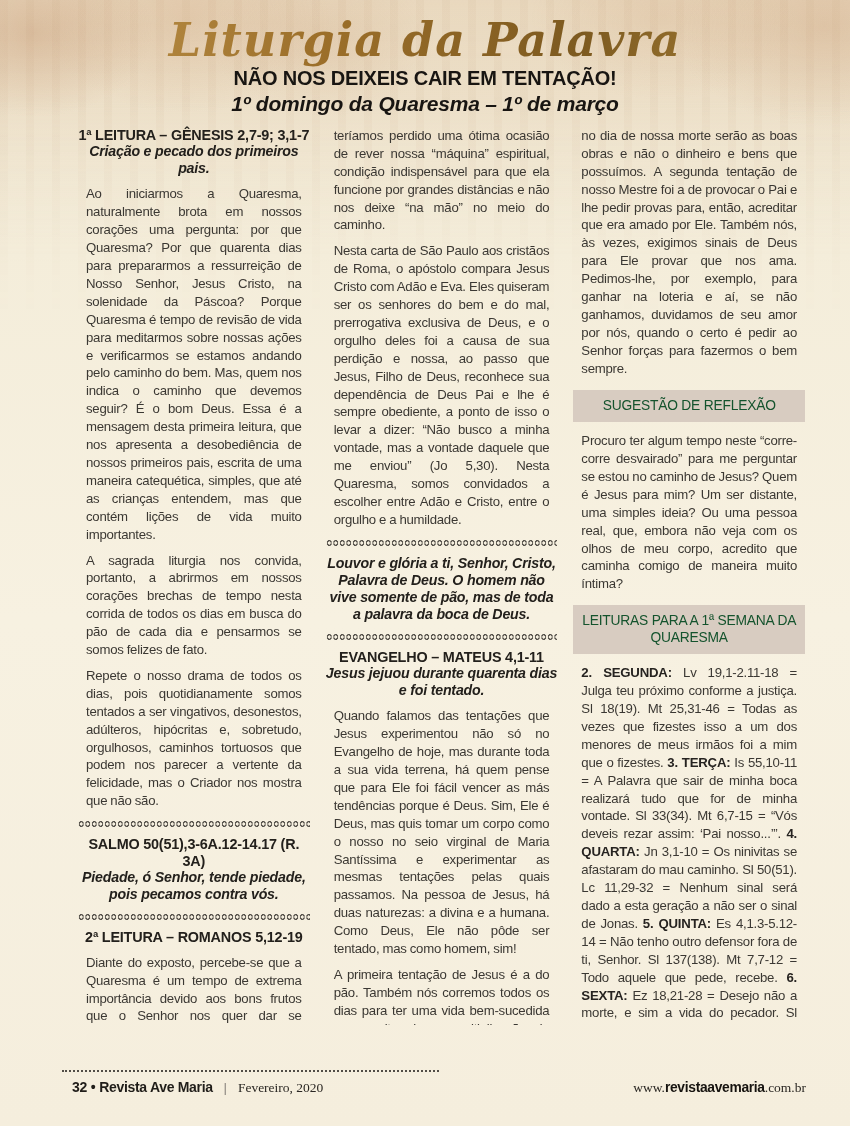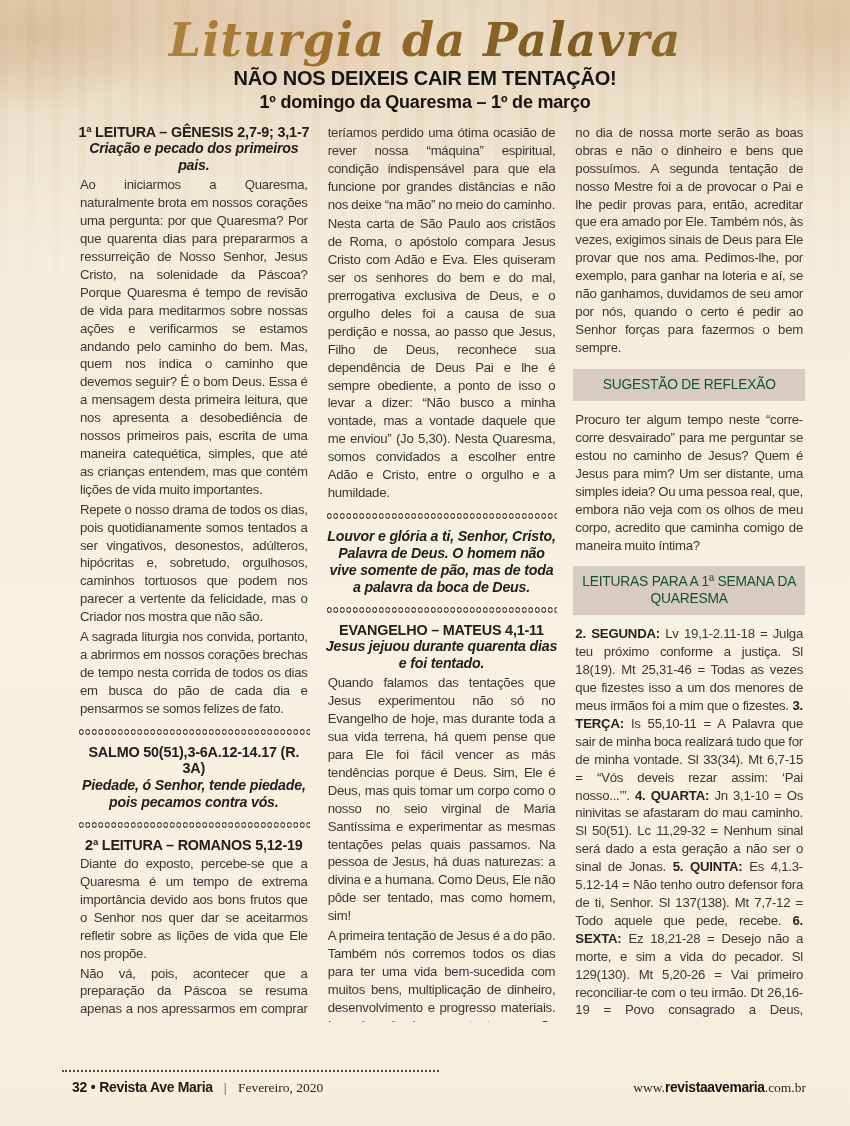--- a/index.html
+++ b/index.html
@@ -16,26 +16,26 @@
           repeating-linear-gradient(90deg, rgba(166,118,78,.05) 0 8px, rgba(0,0,0,0) 8px 26px),
           linear-gradient(180deg, rgba(228,206,176,.55), rgba(243,236,217,0) 80%);
         -webkit-mask-image:linear-gradient(180deg,#000 30%,rgba(0,0,0,0) 96%);
         mask-image:linear-gradient(180deg,#000 30%,rgba(0,0,0,0) 96%);}
   header{position:relative;text-align:center;padding-top:14px;}
   .script{font-family:"DejaVu Serif",serif;font-style:italic;font-weight:bold;
         font-size:46px;line-height:1.15;letter-spacing:1px;
         background:linear-gradient(100deg,#c49a50 0%,#9c6f2a 38%,#7d5a20 68%,#b0893e 100%);
         -webkit-background-clip:text;background-clip:text;color:transparent;}
   .headline{margin-top:0;font-size:20px;font-weight:700;letter-spacing:-0.2px;color:#181512;}
-  .dateline{margin-top:2px;font-size:18px;font-weight:700;
+  .dateline{margin-top:2px;font-size:21px;font-weight:700;font-style:italic;
         letter-spacing:-0.2px;color:#181512;}
   .cols{position:relative;display:flex;gap:16px;padding:11px 45px 0 78px;height:898px;overflow:hidden;}
   .col{flex:1;min-width:0;}
   .col > *:first-child{margin-top:0;}
-  p{margin:2px;}
+  p{margin:8px;}
   .para{font-size:13.2px;line-height:17.9px;letter-spacing:-0.25px;word-spacing:-0.3px;
         text-align:justify;color:#3b3833;}
   .para.cont{text-align-last:justify;}
   .heading{font-size:14.4px;line-height:16.5px;font-weight:700;text-align:center;
         letter-spacing:-0.2px;color:#23201c;margin-top:8px;}
   .lead{font-size:14.2px;line-height:17px;font-weight:700;font-style:italic;text-align:center;
         letter-spacing:-0.2px;color:#23201c;margin-bottom:1px;}
   .chain{height:8px;margin:10px 0 8px;background-repeat:repeat-x;background-size:6.5px 8px;
         background-image:radial-gradient(circle at 3.25px 4px, rgba(0,0,0,0) 1.5px, #56524b 1.6px, #56524b 2.7px, rgba(0,0,0,0) 2.8px);}
   .box{background:#d8ccc1;color:#14532d;font-weight:400;text-align:center;
@@ -63,22 +63,22 @@
     <div class="script">Liturgia da Palavra</div>
     <div class="headline">NÃO NOS DEIXEIS CAIR EM TENTAÇÃO!</div>
     <div class="dateline">1º domingo da Quaresma – 1º de março</div>
   </header>
 
   <main class="cols">
       <div class="col">
         <div class="heading">1ª LEITURA – GÊNESIS 2,7-9; 3,1-7</div>
         <div class="lead">Criação e pecado dos primeiros pais.</div>
         <p class="para">Ao iniciarmos a Quaresma, naturalmente brota em nossos corações uma pergunta: por que Quaresma? Por que quarenta dias para prepararmos a ressurreição de Nosso Senhor, Jesus Cristo, na solenidade da Páscoa? Porque Quaresma é tempo de revisão de vida para meditarmos sobre nossas ações e verificarmos se estamos andando pelo caminho do bem. Mas, quem nos indica o caminho que devemos seguir? É o bom Deus. Essa é a mensagem desta primeira leitura, que nos apresenta a desobediência de nossos primeiros pais, escrita de uma maneira catequética, simples, que até as crianças entendem, mas que contém lições de vida muito importantes.</p>
+        <p class="para">A sagrada liturgia nos convida, portanto, a abrirmos em nossos corações brechas de tempo nesta corrida de todos os dias em busca do pão de cada dia e pensarmos se somos felizes de fato.</p>
         <p class="para">Repete o nosso drama de todos os dias, pois quotidianamente somos tentados a ser vingativos, desonestos, adúlteros, hipócritas e, sobretudo, orgulhosos, caminhos tortuosos que podem nos parecer a vertente da felicidade, mas o Criador nos mostra que não são.</p>
-        <p class="para">A sagrada liturgia nos convida, portanto, a abrirmos em nossos corações brechas de tempo nesta corrida de todos os dias em busca do pão de cada dia e pensarmos se somos felizes de fato.</p>
         <div class="chain"></div>
         <div class="heading">SALMO 50(51),3-6A.12-14.17 (R. 3A)</div>
         <div class="lead">Piedade, ó Senhor, tende piedade, pois pecamos contra vós.</div>
         <div class="chain"></div>
         <div class="heading">2ª LEITURA – ROMANOS 5,12-19</div>
         <p class="para">Diante do exposto, percebe-se que a Quaresma é um tempo de extrema importância devido aos bons frutos que o Senhor nos quer dar se aceitarmos refletir sobre as lições de vida que Ele nos propõe.</p>
         <p class="para cont">Não vá, pois, acontecer que a preparação da Páscoa se resuma apenas a nos apressarmos em comprar ovos de chocolate para as crianças ou vesti-las de “coelhinhos” e “coelhinhas” e só! Seria uma pena, pois</p>
       </div>
       <div class="col">
         <p class="para">teríamos perdido uma ótima ocasião de rever nossa “máquina” espiritual, condição indispensável para que ela funcione por grandes distâncias e não nos deixe “na mão” no meio do caminho.</p>

